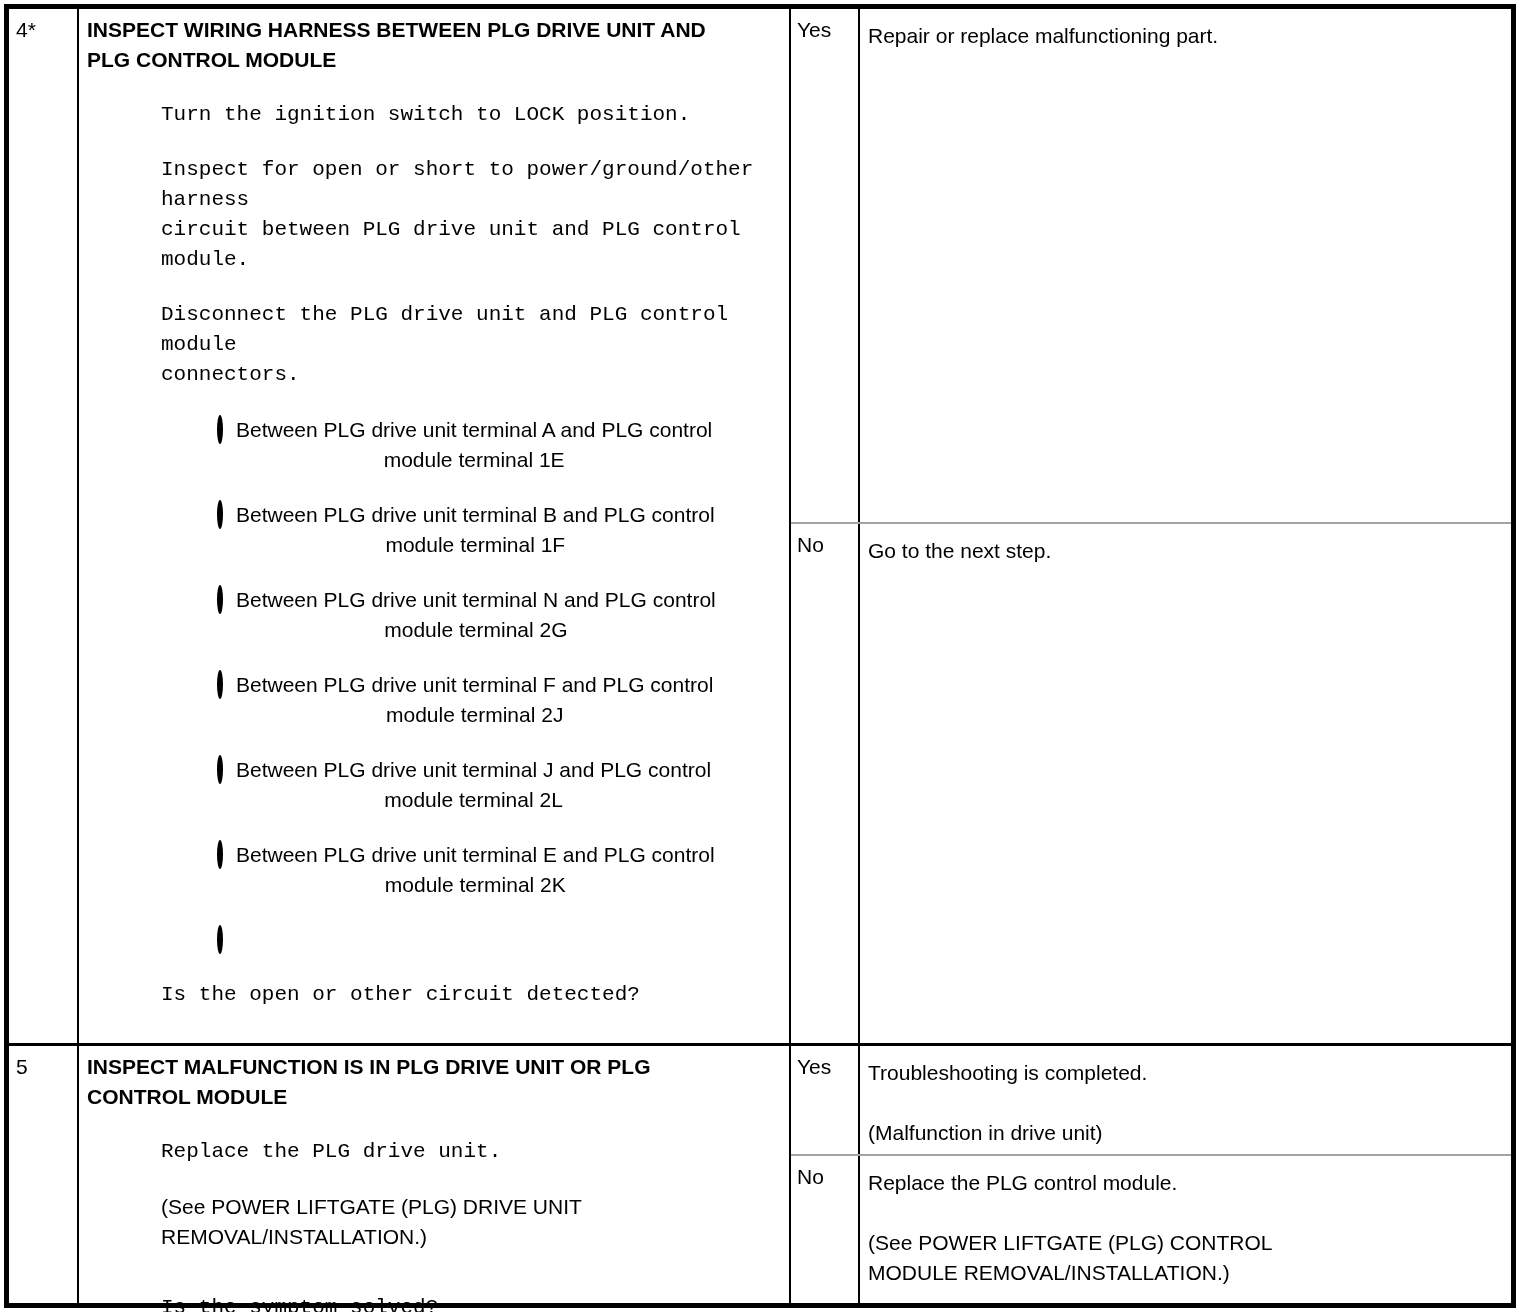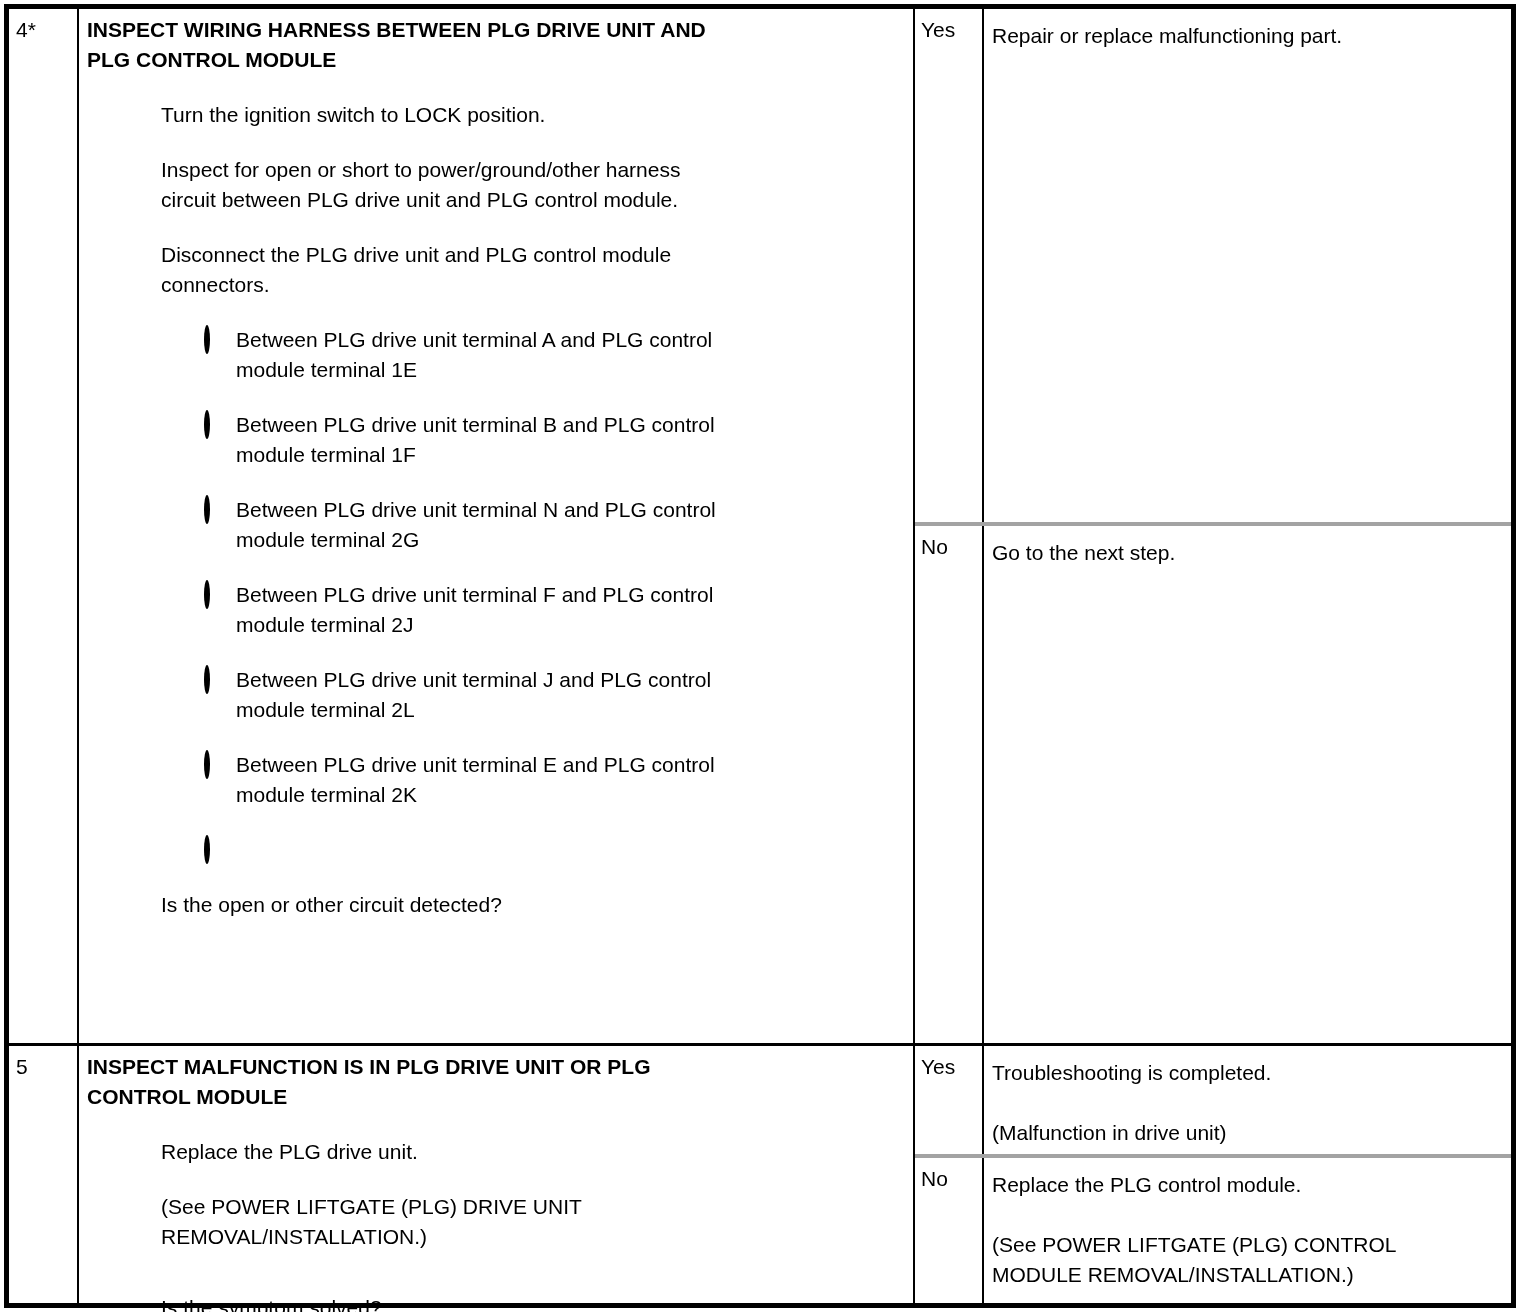--- a/index.html
+++ b/index.html
@@ -21,43 +21,43 @@
   .t-row.step-5 { border-top: 3px solid #000; flex: 1 1 auto; min-height: 0; }
   .t-row.step-4 { height: 1034px; }
 
   .cell { font-size: 21px; line-height: 30px; }
   .cell-step {
     width: 70px; flex: none;
     border-right: 2px solid #000;
     padding: 6px 4px 0 7px;
   }
   .cell-action {
-    width: 836px; flex: none;
+    width: 712px; flex: none;
     border-right: 2px solid #000;
     padding: 6px 12px 0 8px;
   }
   .outcomes { flex: 1 1 auto; display: flex; flex-direction: column; min-width: 0; }
   .outcome { display: flex; flex: none; min-height: 0; }
-  .outcome.grow { flex: 1 1 auto; border-top: 4px solid #a3a3a3; }
+  .outcome.grow { flex: 1 1 auto; border-top: 2px solid #a3a3a3; }
   .o4-yes { height: 513px; }
   .o5-yes { height: 108px; }
   .cell-answer {
     width: 69px; flex: none;
     border-right: 2px solid #000;
     padding: 6px 2px 0 6px;
   }
   .cell-result { flex: 1 1 auto; padding: 12px 10px 0 8px; }
 
   .pre { white-space: pre-line; }
   .proc-heading { font-weight: bold; white-space: pre-line; margin-bottom: 25px; }
 
   ul.blist { list-style: none; }
   li.b-item { display: flex; margin-bottom: 25px; }
-  li.lvl1 { padding-left: 46px; }
-  li.lvl2 { padding-left: 117px; }
+  li.lvl1 { padding-left: 46px; font-family: Liberation Mono, monospace; }
+  li.lvl2 { padding-left: 117px; text-align: center; }
   .marker { flex: none; width: 28px; }
   li.lvl2 .marker { width: 32px; }
   .dot {
     width: 12px; height: 12px;
     background: #000; border-radius: 50%;
     margin-top: 9px;
   }
   .ring {
     width: 13px; height: 13px;
     border: 3px solid #000; border-radius: 50%;

